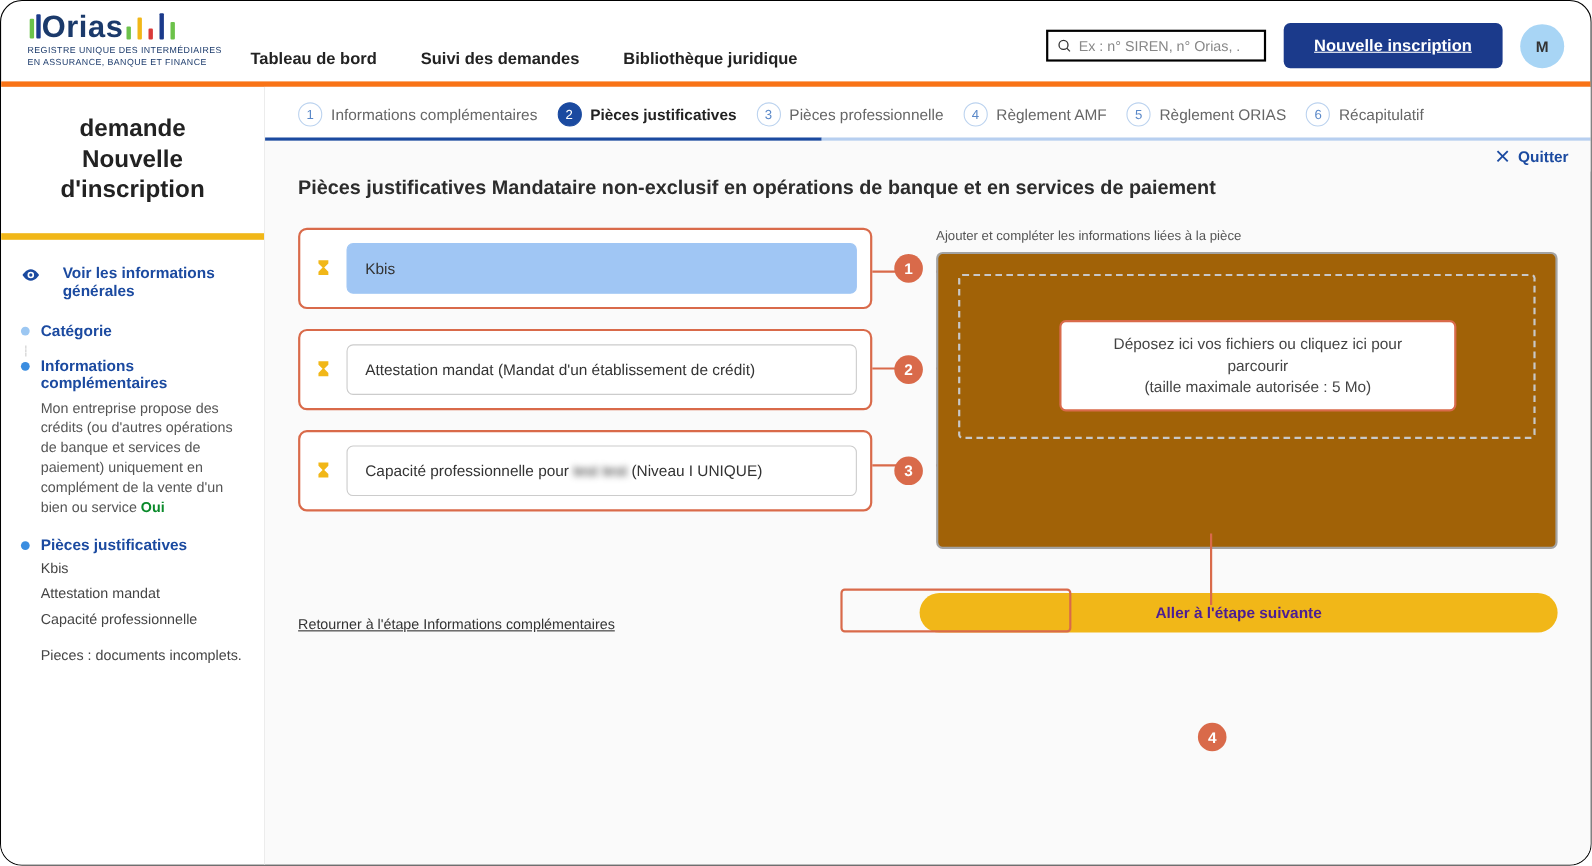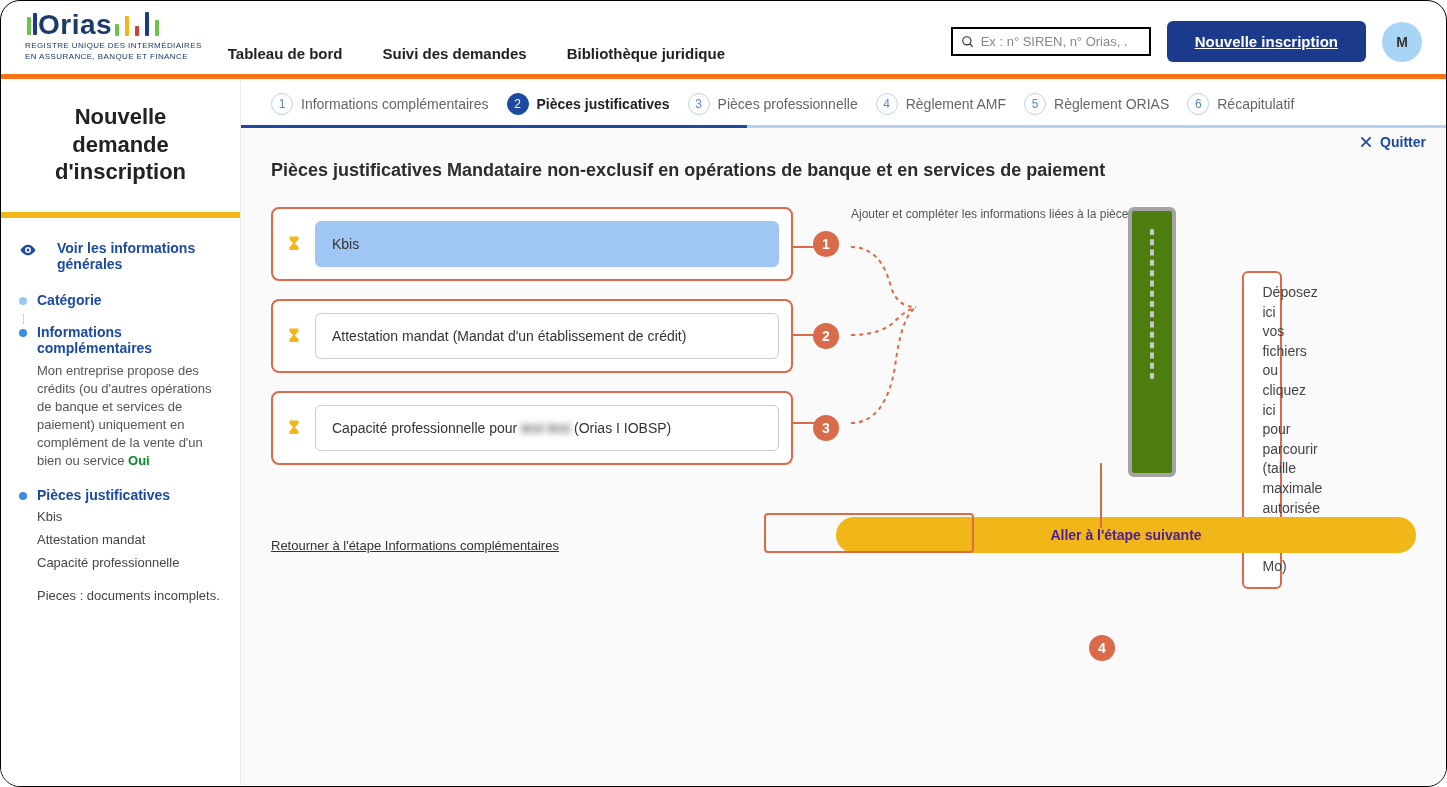--- a/index.html
+++ b/index.html
@@ -146,27 +146,27 @@
     border-radius:6px;
     padding: 14px 16px;
     font-size:14px;
     color:#333;
     background:#fff;
   }
   .hourglass { width:18px; height:18px; flex-shrink:0; }
   .hourglass svg{ width:100%; height:100%; fill:#f1b718;}
   .blurred { filter: blur(3px); -webkit-filter: blur(3px); display:inline-block;}
 
-  .right-col { flex:1; display:flex; flex-direction:row; position:relative;padding-left:36px;}
+  .right-col { flex:1; display:flex; flex-direction:column; position:relative;padding-left:36px;}
   .upload-label { font-size:12px; color:#555; margin-bottom:8px; }
   .upload-panel {
-    border:4px solid #a3a3a3; border-radius:6px;
+    border:2px solid #a3a3a3; border-radius:6px;
     padding: 18px;
     min-height: 270px;
-    background:#4d7c0f;
+    background:#a16207;
     position:relative;
   }
   .dashed-zone {
     border: 2px dashed #c8c8c8;
     border-radius: 4px;
     height: 150px;
     position:relative;
   }
   .drop-box {
     border: 2px solid #d96a4a;
@@ -251,22 +251,22 @@
       </div>
       <button class="btn-primary">Nouvelle inscription</button>
       <div class="avatar">M</div>
     </div>
   </div>
 
   <div class="body">
 
     <aside class="sidebar">
       <div class="sidebar-title">
+        <div>demande</div>
         <div>Nouvelle</div>
-        <div>demande</div>
         <div>d'inscription</div>
       </div>
       <div class="yellow-sep"></div>
       <div class="eye-row">
         <svg viewBox="0 0 24 24">
             <path d="M12 5C6 5 2 12 2 12s4 7 10 7 10-7 10-7-4-7-10-7zm0 11a4 4 0 110-8 4 4 0 010 8z"></path>
             <circle cx="12" cy="12" r="2"></circle>
           </svg>
         <span>Voir les informations générales</span>
       </div>
@@ -363,21 +363,21 @@
                     <path d="M6 2h12v4l-5 5 5 5v4H6v-4l5-5-5-5V2z"></path>
                   </svg></span>
               <div class="doc-pill">Attestation mandat (Mandat d'un établissement de crédit)</div>
               <div class="num-badge" style="right:-48px; top:50%; transform:translateY(-50%);">2</div>
             </div>
             <div class="doc-card">
               <span class="hourglass"><svg viewBox="0 0 24 24">
                     <path d="M6 2h12v4l-5 5 5 5v4H6v-4l5-5-5-5V2z"></path>
                   </svg></span>
               <div class="doc-pill">
-                <span>Capacité professionnelle pour </span><span class="blurred">test test</span><span> (Orias I IOBSP)</span>
+                <span>Capacité professionnelle pour </span><span class="blurred">test test</span><span> (Niveau I UNIQUE)</span>
               </div>
               <div class="num-badge" style="right:-48px; top:50%; transform:translateY(-50%);">3</div>
             </div>
           </div>
 
           <div class="right-col">
             <div class="upload-label">Ajouter et compléter les informations liées à la pièce</div>
             <div class="upload-panel">
               <div class="dashed-zone">
                 <div class="drop-box">

